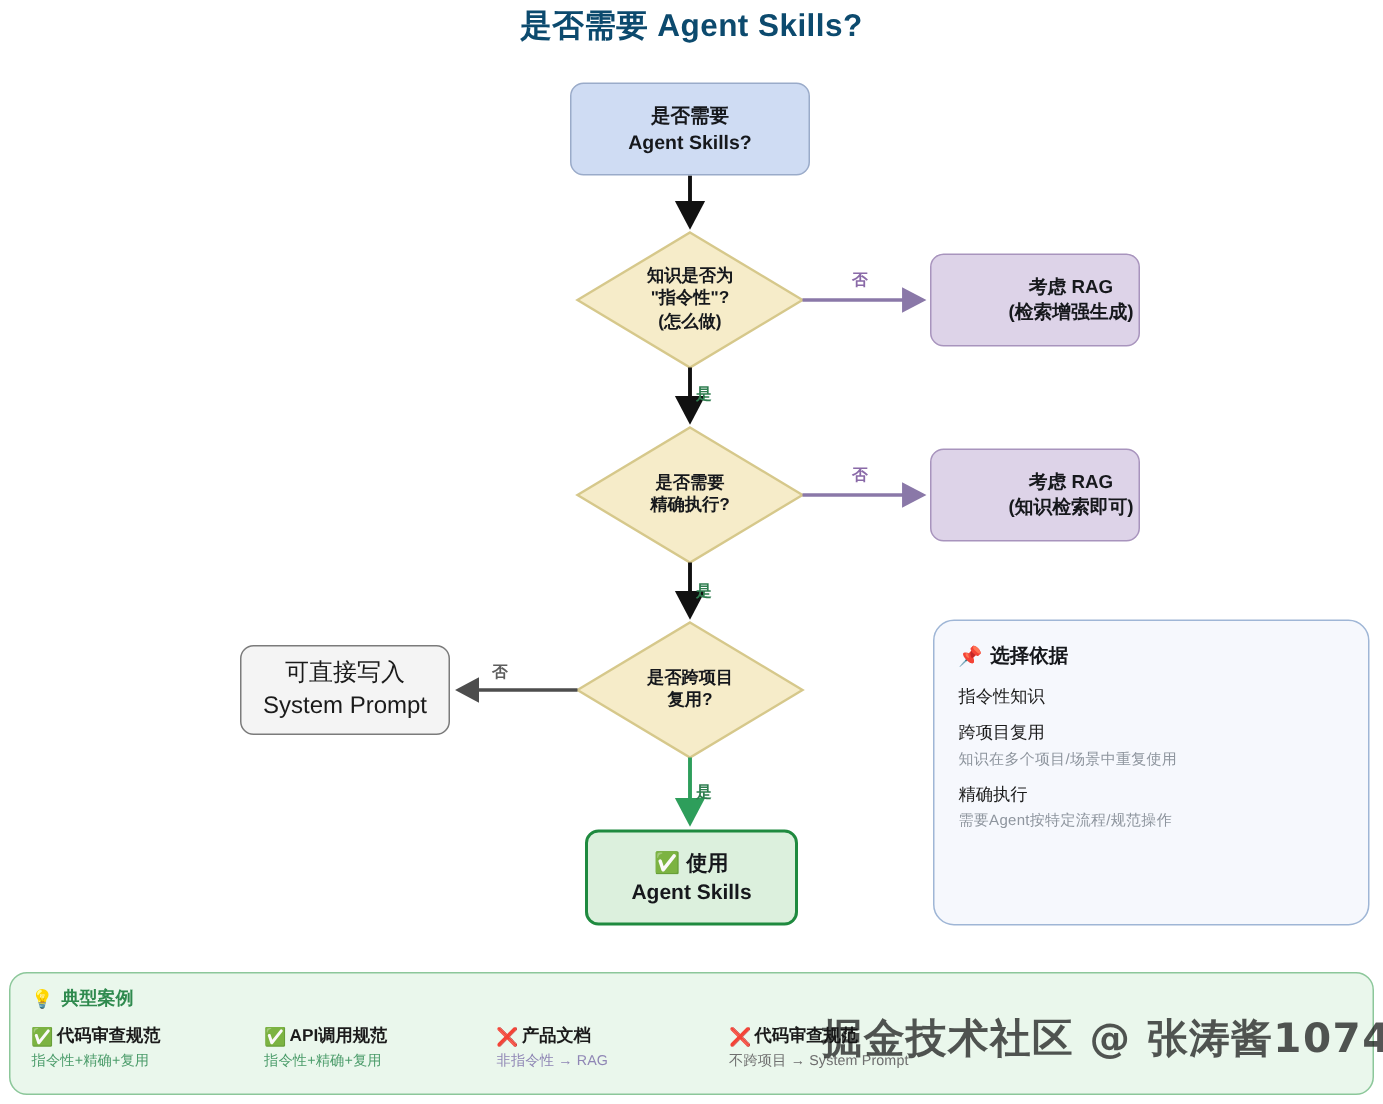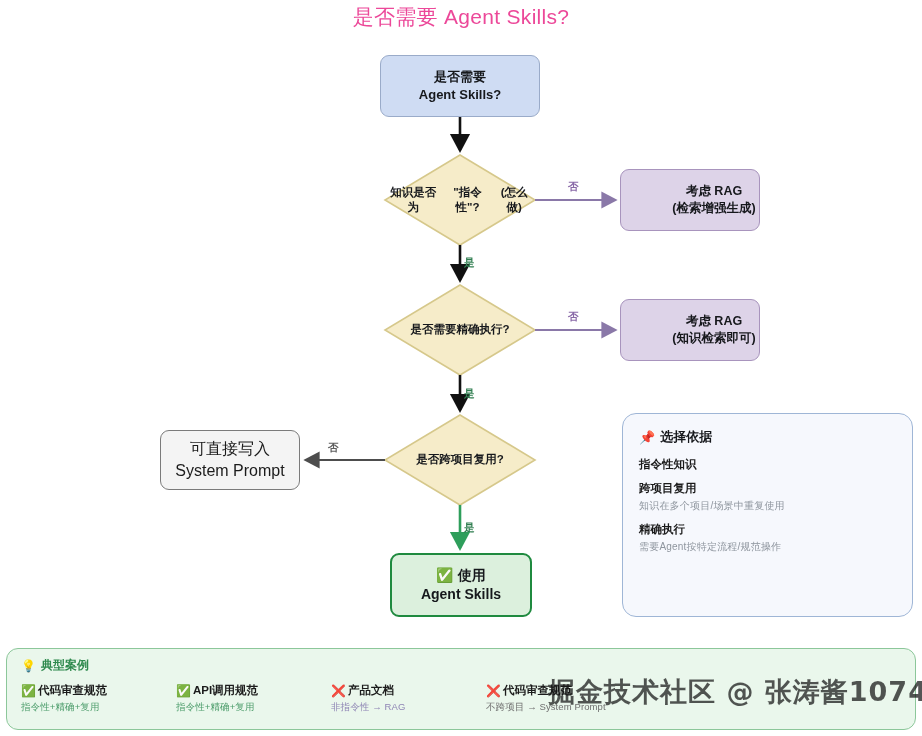--- a/index.html
+++ b/index.html
@@ -38,23 +38,23 @@
   }
 
   
   #page-title {
     position: absolute;
     left: 0;
     top: 3px;
     width: 922px;
     text-align: center;
     font-size: 21px;
-    font-weight: normal;
+    font-weight: bold;
     letter-spacing: 0.3px;
-    color: #ec4899;
+    color: #0c4a6e;
   }
 
   
   #node-start {
     left: 380px;
     top: 55px;
     width: 160px;
     height: 62px;
     background: #cfdcf3;
     border: 1.4px solid #9aabc9;
@@ -67,21 +67,21 @@
   
   .diamond {
     position: absolute;
     width: 150px;
     height: 90px;
   }
   .diamond .dlabel {
     position: absolute;
     inset: 0;
     display: flex;
-    flex-direction: row;
+    flex-direction: column;
     align-items: center;
     justify-content: center;
     text-align: center;
     font-size: 11.5px;
     font-weight: bold;
     color: #16181c;
     line-height: 1.32;
   }
   #node-decision-1 { left: 385px; top: 155px; }
   #node-decision-2 { left: 385px; top: 285px; }
@@ -159,21 +159,21 @@
     font-weight: bold;
     color: #16181c;
     display: flex;
     align-items: center;
     gap: 5px;
     margin-bottom: 11px;
   }
   #info-panel .item { margin-bottom: 9px; }
   #info-panel .item-title {
     font-size: 11.5px;
-    font-weight: bold;
+    font-weight: normal;
     color: #1b1b1b;
     margin-bottom: 3px;
   }
   #info-panel .item-desc {
     font-size: 10px;
     color: #8e959e;
     letter-spacing: 0.2px;
   }
 
   

